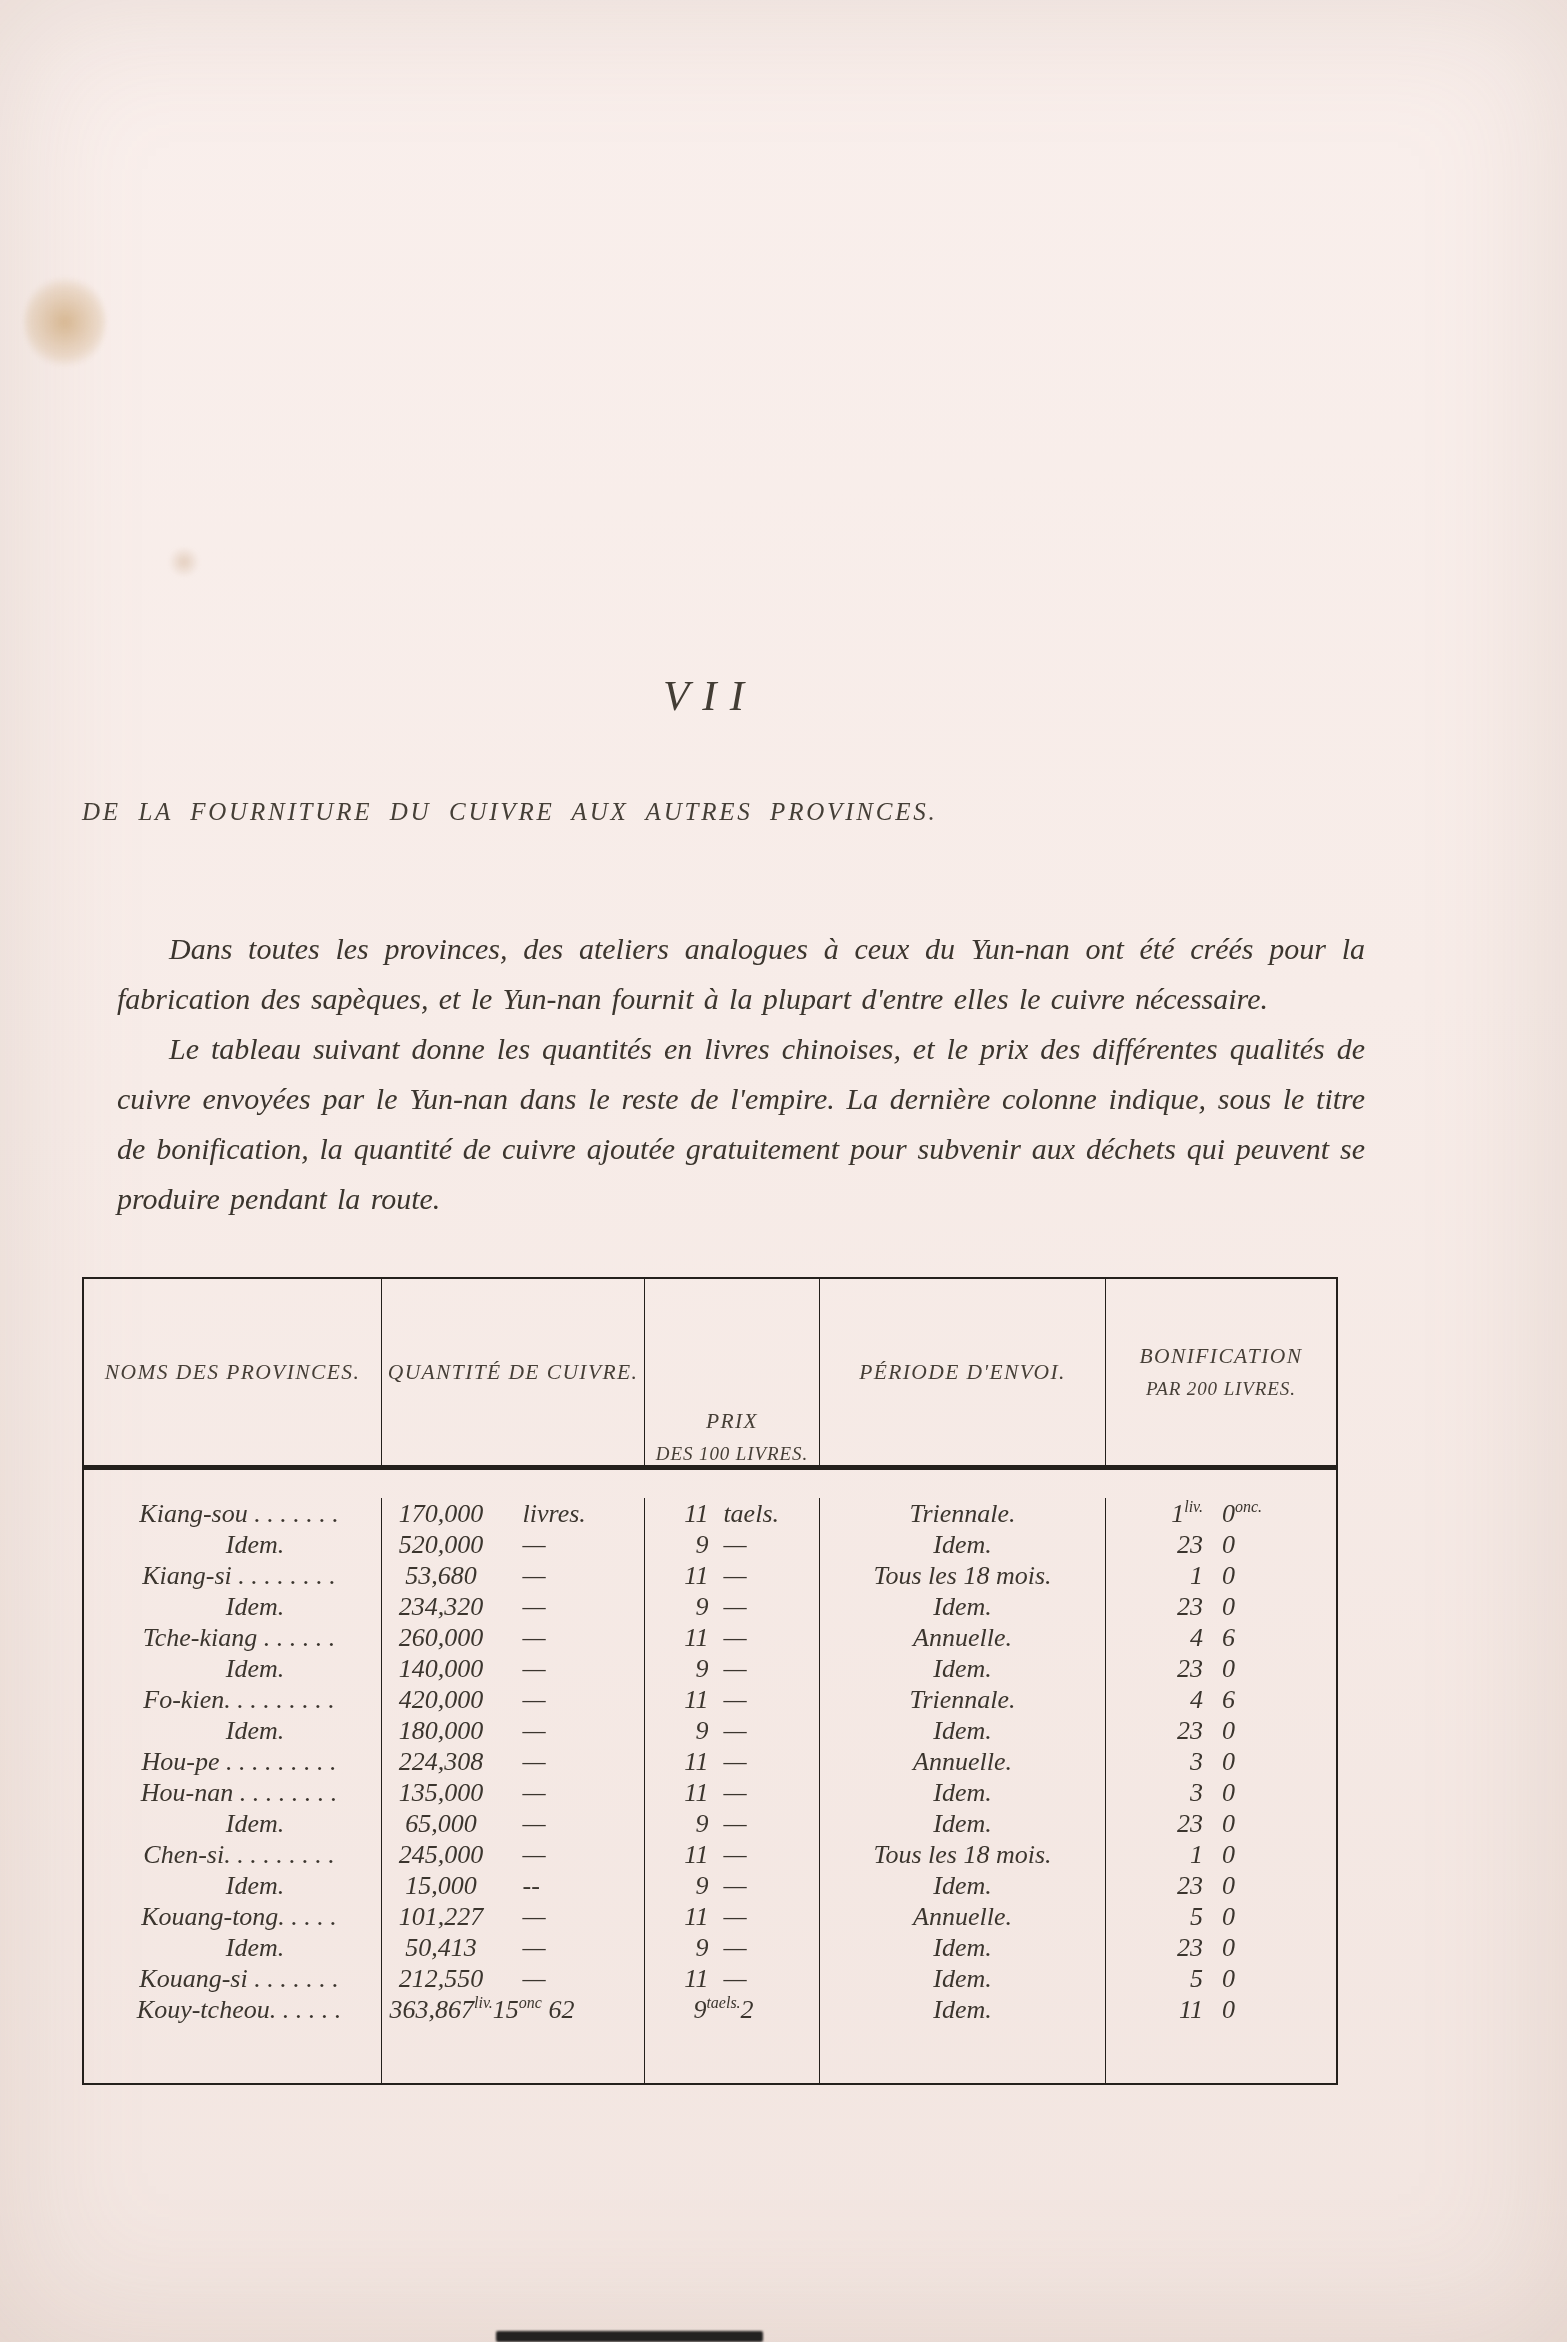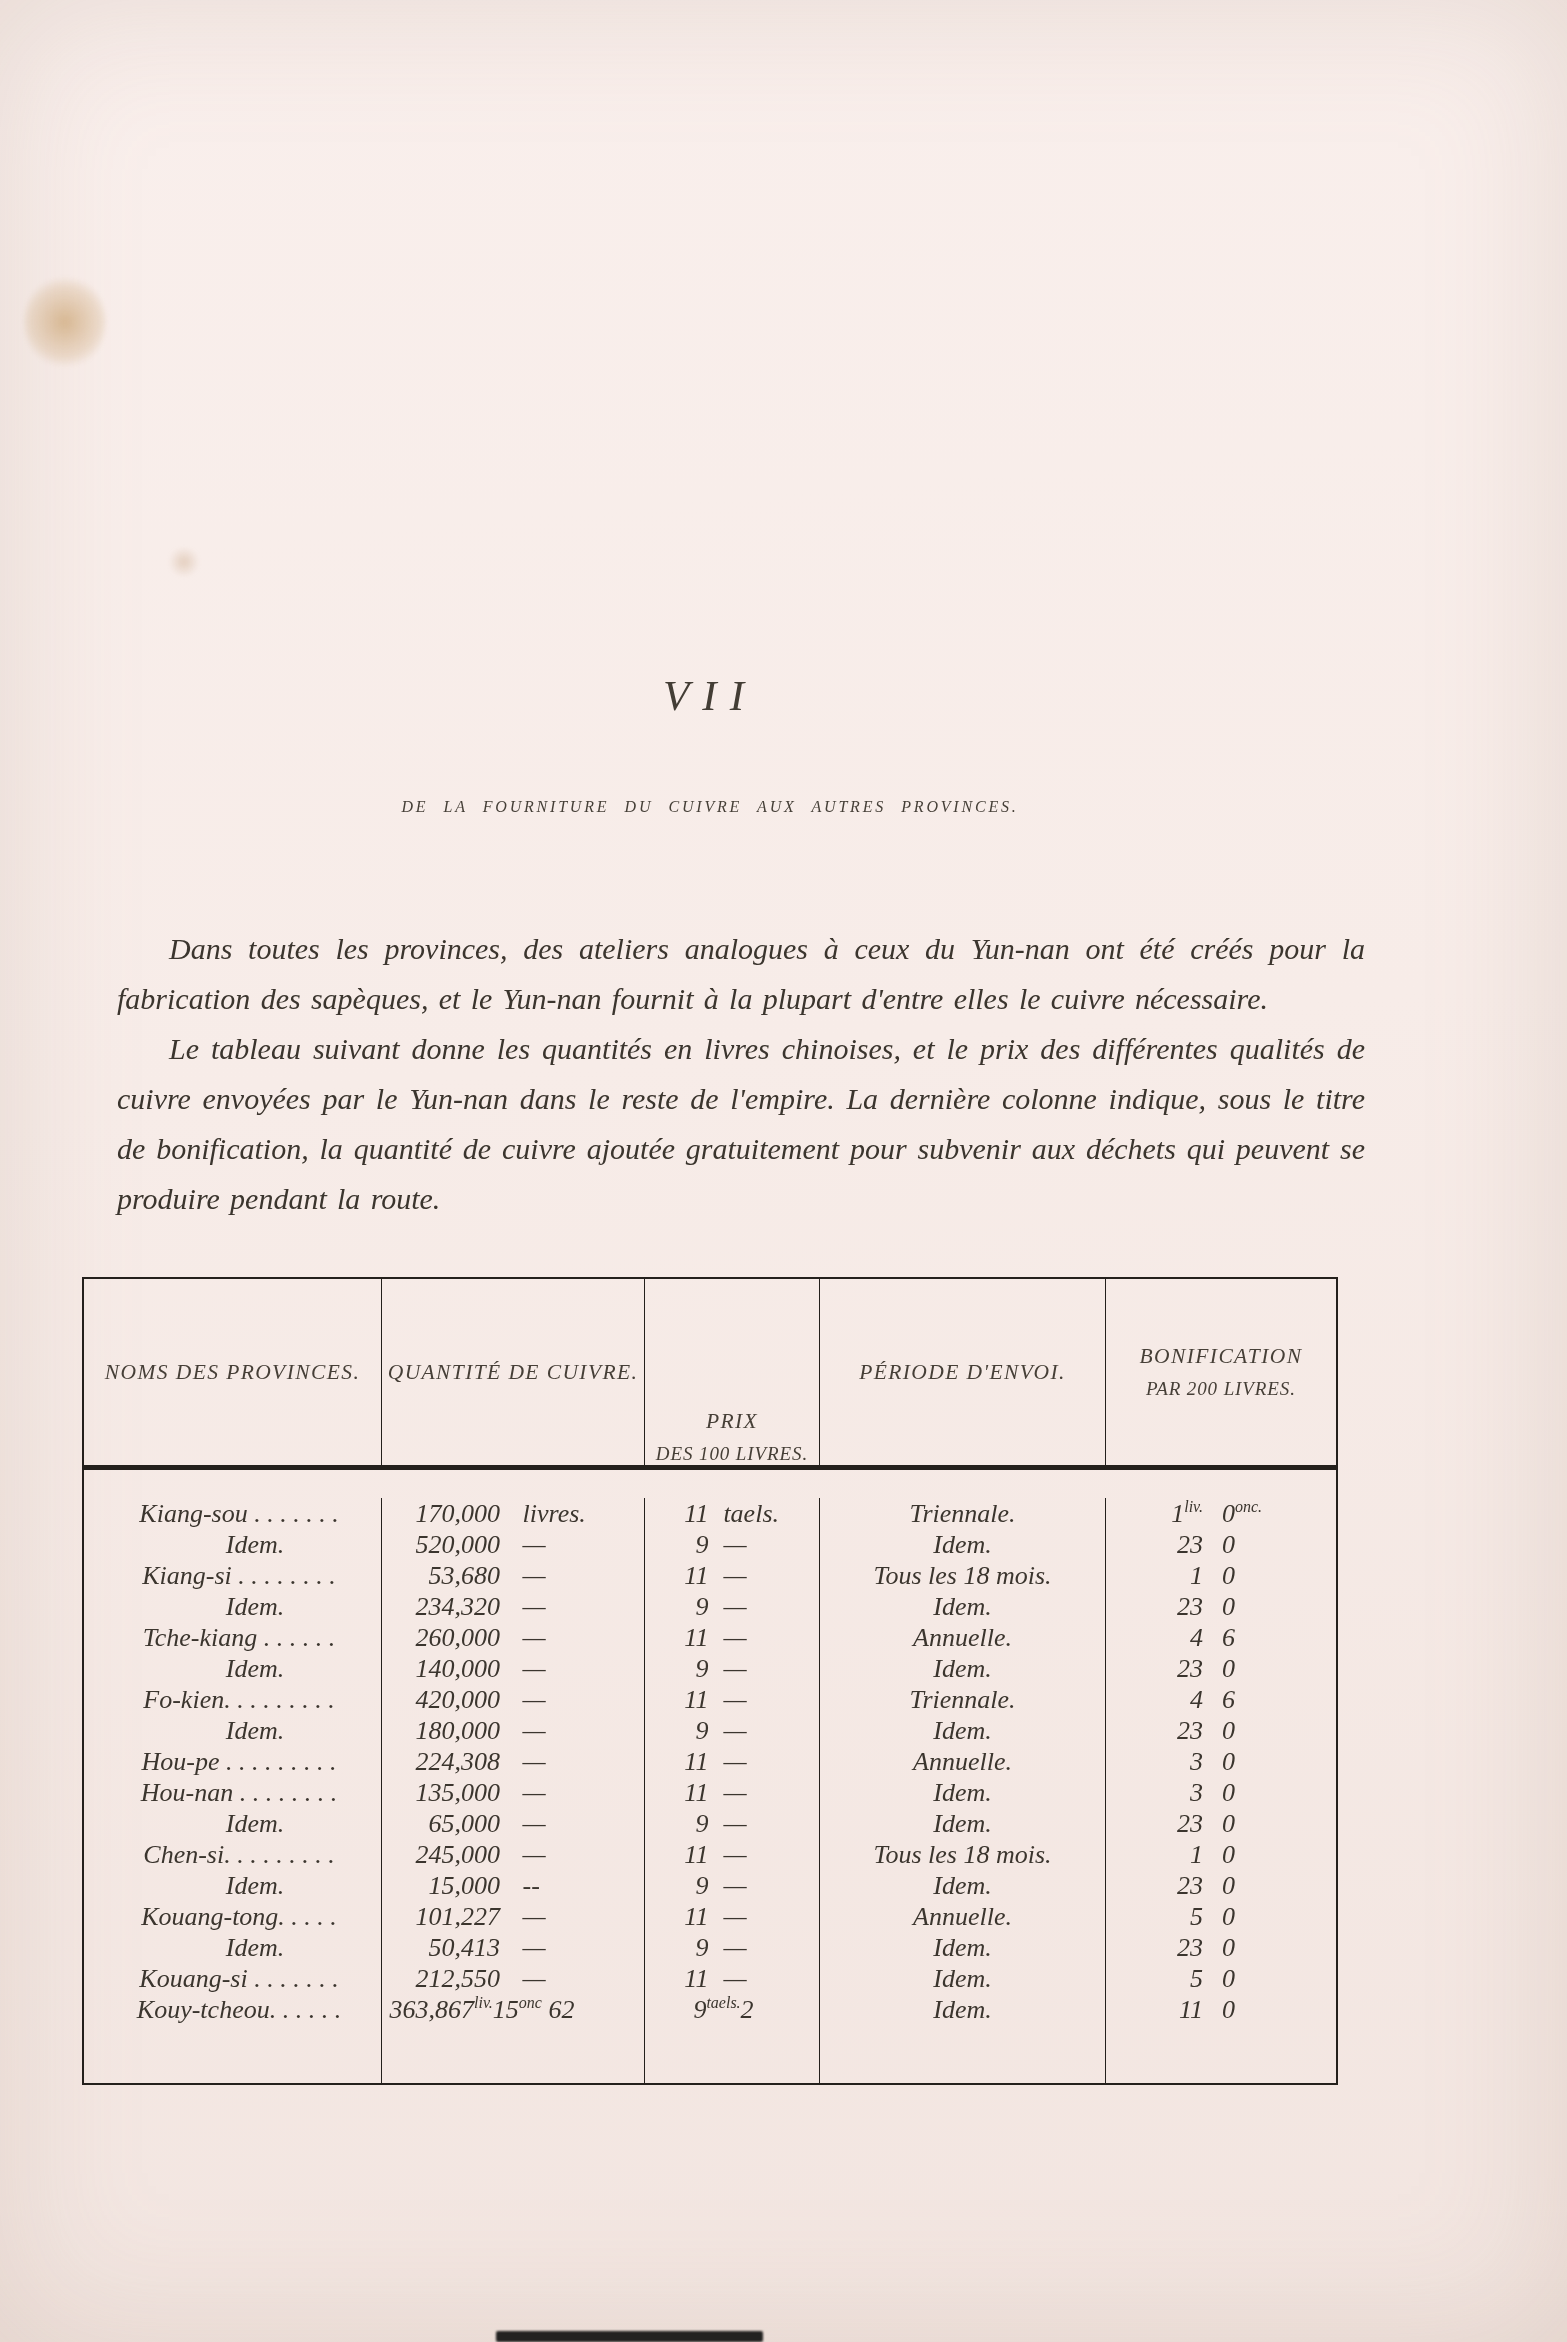--- a/index.html
+++ b/index.html
@@ -31,21 +31,21 @@
     position:absolute; left:496px; top:2331px; width:267px; height:11.2px;
     background:#232221; filter: blur(0.9px); border-radius:1.9px;
   }
   
   .chapter-number {
     position:absolute; left:82px; width:1256px; top:671px;
     text-align:center; font-size:43px; letter-spacing:13px; color:#433d35;
   }
   .section-title {
     position:absolute; left:82px; width:1256px; top:798px;
-    text-align:center; font-size:16px; letter-spacing:2.8px; word-spacing:8.4px; color:#453f37;
+    font-size:25px; letter-spacing:2.8px; word-spacing:8.4px; color:#453f37;
   }
   
   .body-text {
     position:absolute; left:117px; top:888px; width:1248px;
     font-size:30px; line-height:50px; text-align:justify; word-spacing:2.8px; color:#3b352e;margin-top:36px;
   }
   .body-text p { margin:0; text-indent:52px; }
   
   .data-table {
     position:absolute; left:82px; top:1277px; width:1256px; height:808px;
@@ -67,21 +67,21 @@
     flex:none; height:3.7px; margin:0;
     border-top:4.7px solid var(--rule, #24201c);
     border-bottom:1.9px solid var(--rule, #24201c);
   }
   .t-body { flex:1; display:flex; flex-direction:column; padding-top:28px; }
   .t-row { display:flex; height:31px; line-height:31px; flex:none; }
   .t-row.filler { flex:1; height:auto; }
   .cell { height:100%; white-space:nowrap; overflow:visible; }
   .c1.cell { padding-left:13px;text-align:center; }
   .name.idem { padding-left:32px; }
-  .qn { display:inline-block; width:118px; text-align:right; }
+  .qn { display:inline-block; width:118px; text-align:center; }
   .qn.wide { width:auto; text-align:left; margin-left:7.5px; }
   .qu { display:inline-block; margin-left:22.5px; }
   .c3.cell { padding-left:9.4px; }
   .pn { display:inline-block; width:54px; text-align:right; }
   .pn.wide { width:auto; text-align:left; margin-left:39px; }
   .pu { display:inline-block; margin-left:15px; }
   .c4.cell { text-align:center; }
   .ba { display:inline-block; width:97px; text-align:right; }
   .bb { display:inline-block; margin-left:19px; }
   sup { font-size:16px; vertical-align:super; line-height:0; letter-spacing:0; }

